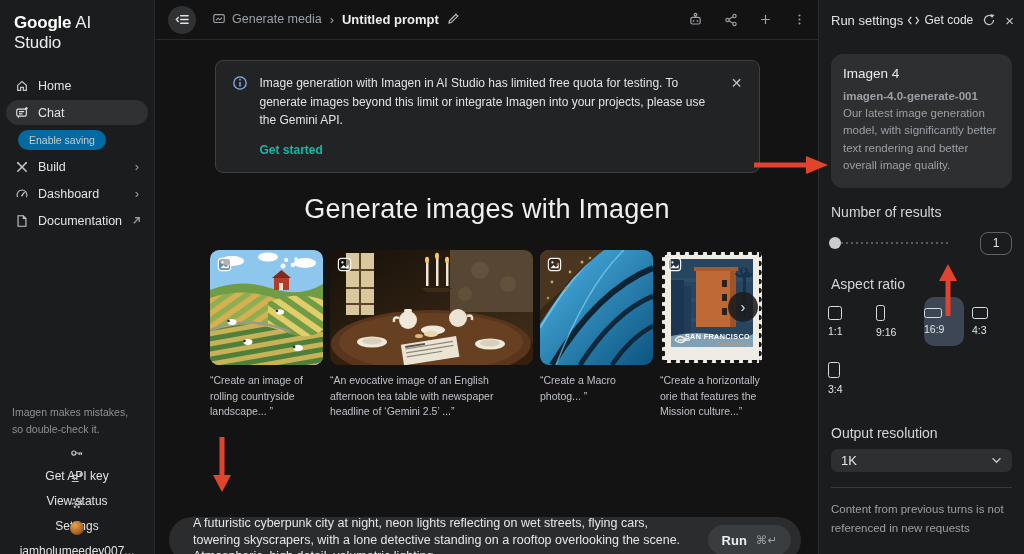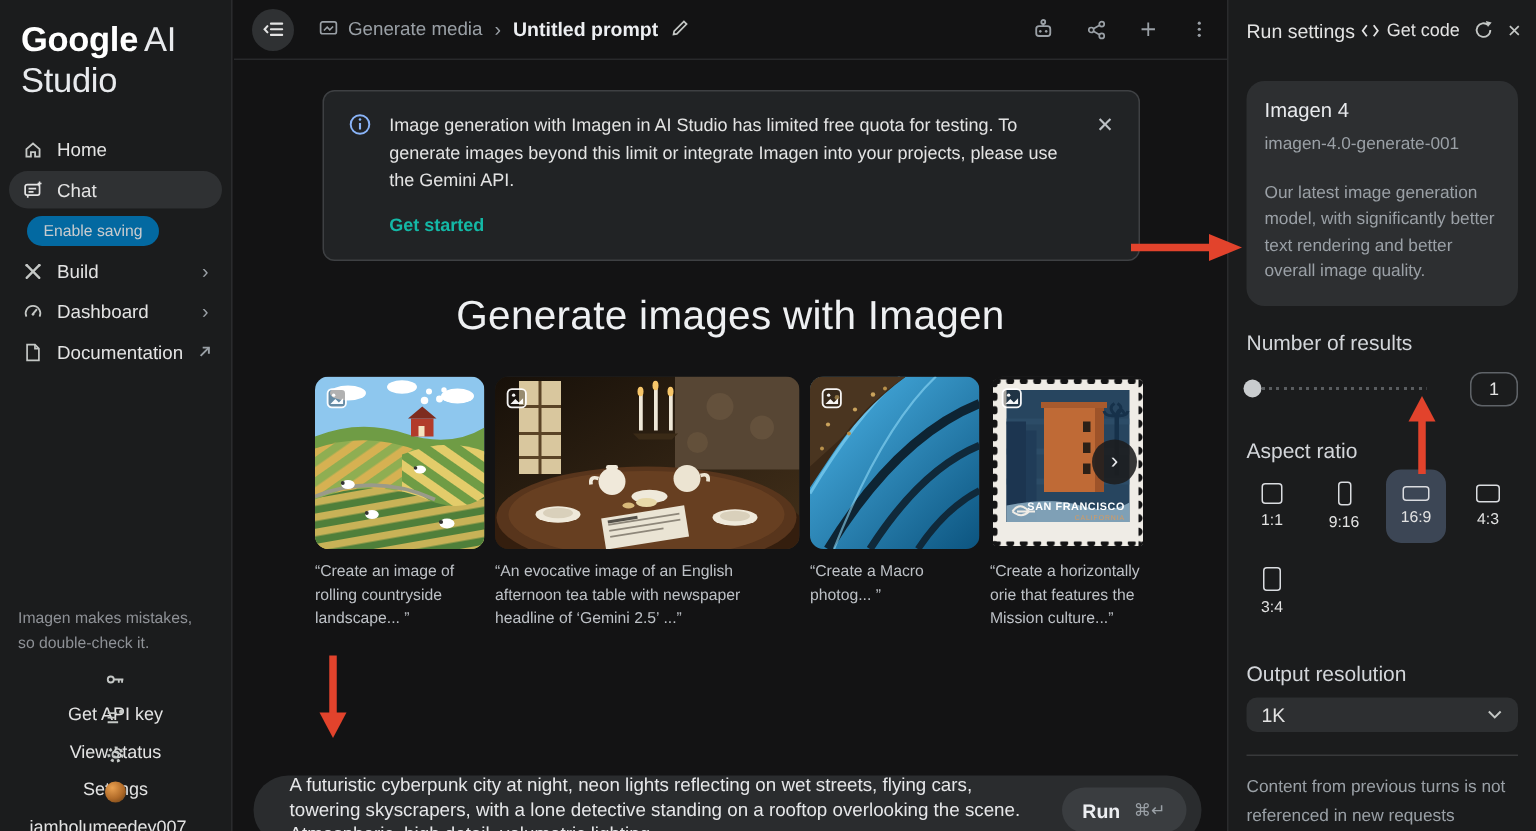--- a/index.html
+++ b/index.html
@@ -3,21 +3,21 @@
 <meta charset="utf-8">
 <style>
   * { margin:0; padding:0; box-sizing:border-box; }
   html,body { background:#0c0c0d; }
   body { font-family:"Liberation Sans","DejaVu Sans",sans-serif; }
   .app { position:relative; width:1024px; height:554px; background:#131314; overflow:hidden; color:#e3e3e3; }
 
   
   .sidebar { position:absolute; left:0; top:0; width:155px; height:554px; background:#1b1c1d;
              border-right:1px solid #2a2b2d; display:flex; flex-direction:column; }
-  .logo { padding:13px 14px 10px; font-size:23px; color:#fff; letter-spacing:-0.2px; cursor:pointer; }
+  .logo { padding:13px 14px 10px; font-size:17px; color:#fff; letter-spacing:-0.2px; cursor:pointer; }
   .logo .g { font-weight:700; }
   .logo .s { font-weight:400; color:#e8eaed; margin-left:4px; }
   .nav { padding:10px 6px 0; }
   .nav-item { display:flex; align-items:center; gap:9px; height:25px; padding:0 9px; border-radius:13px;
               font-size:12.5px; color:#e3e3e3; cursor:pointer; margin-bottom:2px; }
   .nav-item.sel { background:#2f3133;text-align:right; }
   .nav-item .grow { flex:1; }
   .nav-item svg { flex:0 0 auto; }
   .chev { color:#9aa0a6; font-size:13px; }
   .pill-wrap { padding:3px 0 4px 12px; }
@@ -76,36 +76,36 @@
             border-left:1px solid #2a2b2d; }
   .rp-head { height:40px; display:flex; align-items:center; padding:0 10px 0 12px; }
   .rp-title { font-size:13px; color:#e3e3e3; }
   .rp-right { margin-left:auto; display:flex; align-items:center; gap:9px; }
   .getcode { display:flex; align-items:center; gap:5px; font-size:12px; color:#e3e3e3; cursor:pointer; }
   .rp-ico { cursor:pointer; display:flex; align-items:center; color:#c4c7c5; }
   .close-x { font-size:15px; color:#c4c7c5; cursor:pointer; line-height:1; }
 
   .model-card { margin:14px 12px 0; background:#2d2f31; border-radius:12px; padding:12px 12px 14px; cursor:pointer; }
   .model-name { font-size:13.5px; color:#e8eaed; margin-bottom:9px; }
-  .model-id { font-size:11.5px; color:#9aa0a6; margin-bottom:19px; }
+  .model-id { font-size:11.5px; color:#9aa0a6; margin-bottom:3px;font-weight:bold; }
   .model-desc { font-size:11.5px; color:#9aa0a6; line-height:1.5; }
 
   .rp-label { margin:16px 12px 0; font-size:14px; color:#d3d6da; }
   .slider-row { margin:11px 12px 0; display:flex; align-items:center; height:24px; }
   .slider-track { position:relative; width:120px; height:2px;
                   background-image:repeating-linear-gradient(90deg,#595c5f 0 2px,transparent 2px 5px); }
   .slider-thumb { position:absolute; left:-2px; top:-5px; width:12px; height:12px; border-radius:50%;
                   background:#c9ccce; cursor:grab; }
   .num-input { margin-left:auto; width:32px; height:23px; background:transparent; border:1px solid #5f6368;
                border-radius:8px; color:#e3e3e3; font-size:12px; text-align:center;
                font-family:"Liberation Sans","DejaVu Sans",sans-serif; }
 
   .ar-label { margin-top:21px; }
   .ar-grid { margin:5px 0 0 9px; display:flex; flex-wrap:wrap; gap:8px; width:196px; }
-  .ar-btn { width:40px; height:49px; border-radius:10px; display:flex; flex-direction:column; align-items:center;
+  .ar-btn { width:40px; height:49px; border-radius:10px; display:flex; flex-direction:column; align-items:flex-start;
             justify-content:center; gap:5px; cursor:pointer; }
   .ar-btn.sel { background:#3c4655; }
   .ar-ico { border:1.5px solid #dadce0; border-radius:2.5px; }
   .i-11 { width:14px; height:14px; }
   .i-916 { width:9px; height:16px; }
   .i-169 { width:18px; height:10px; }
   .i-43 { width:16px; height:12px; }
   .i-34 { width:12px; height:16px; }
   .ar-txt { font-size:10.5px; color:#e3e3e3; }
 

